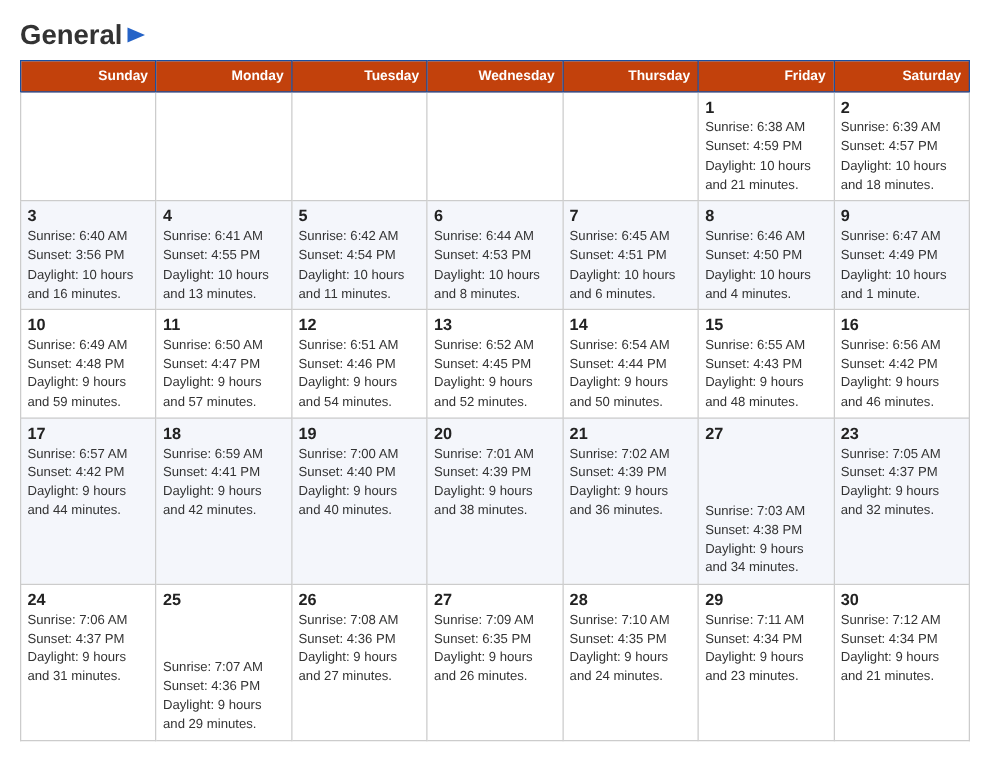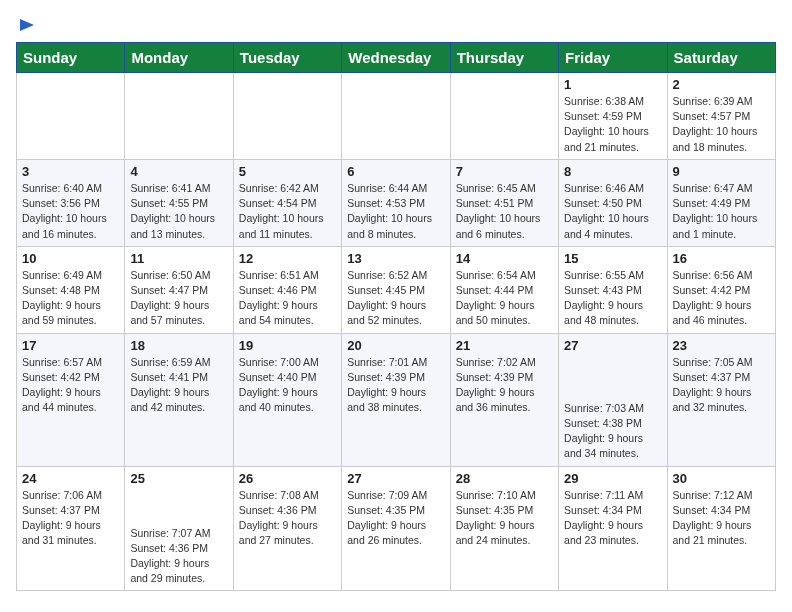--- a/index.html
+++ b/index.html
@@ -39,25 +39,25 @@
     .subtitle {
       font-size: 16px;
       color: #444;
     }
     table {
       width: 100%;
       border-collapse: collapse;
       font-size: 11px;
     }
     thead tr th {
-      background-color: #15803d;
+      background-color: #c2410c;
       color: #fff;
-      text-align: left;
+      text-align: right;
       padding: 6px 6px;
-      font-size: 15px;
+      font-size: 11px;
       font-weight: bold;
       border: 1px solid #1a4fa0;
     }
     tbody tr td {
       border: 1px solid #ccc;
       vertical-align: top;
       padding: 4px 5px;
       min-height: 80px;
       height: 80px;
       width: calc(100%/7);
@@ -83,20 +83,23 @@
     .empty-cell {
       background: #fff !important;
     }
   </style>
 </head>
 <body>
 
 <div class="header-area">
   <div class="logo">
     <div style="display:flex; align-items:center;">
+      <span class="logo-text">
+        <span>General</span>
+      </span>
       <svg width="18" height="18" viewBox="0 0 18 18" style="margin-left:2px;">
         <polygon points="2,3 16,9 2,15" fill="#2563c7"></polygon>
       </svg>
     </div>
     <span class="logo-text logo-blue" style="font-size:22px; margin-top:-4px;"></span>
   </div>
   <div class="title-area">
     <div class="month-title"></div>
     <div class="subtitle"></div>
   </div>
@@ -281,21 +284,21 @@
         </td>
         <td>
           <span class="day-number">26</span>
           <div class="day-info" style="white-space: pre-line;">Sunrise: 7:08 AM
 Sunset: 4:36 PM
 Daylight: 9 hours and 27 minutes.</div>
         </td>
         <td>
           <span class="day-number">27</span>
           <div class="day-info" style="white-space: pre-line;">Sunrise: 7:09 AM
-Sunset: 4:35 PM
+Sunset: 6:35 PM
 Daylight: 9 hours and 26 minutes.</div>
         </td>
         <td>
           <span class="day-number">28</span>
           <div class="day-info" style="white-space: pre-line;">Sunrise: 7:10 AM
 Sunset: 4:35 PM
 Daylight: 9 hours and 24 minutes.</div>
         </td>
         <td>
           <span class="day-number">29</span>

